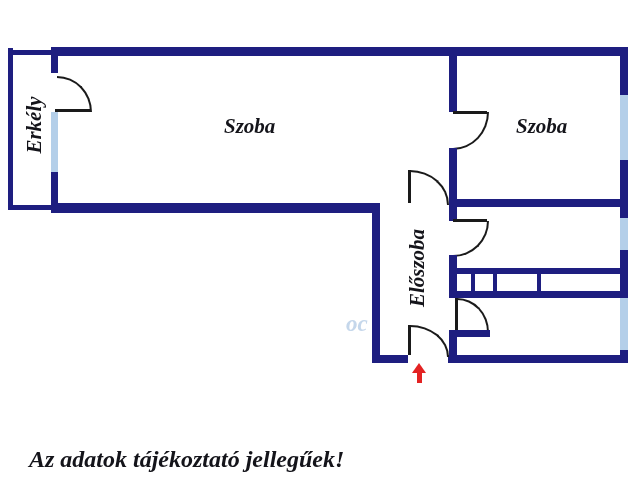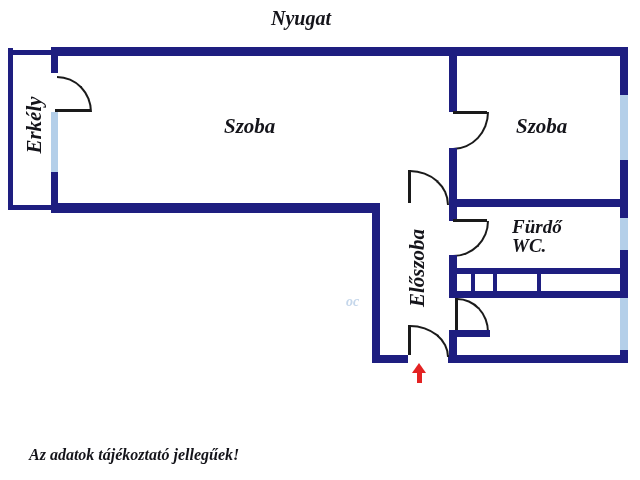--- a/index.html
+++ b/index.html
@@ -16,21 +16,20 @@
   .arrow-head{position:absolute;width:0;height:0;border-left:7px solid transparent;
               border-right:7px solid transparent;border-bottom:10px solid var(--arrow);}
   .arrow-stem{position:absolute;background:var(--arrow);}
   .wm{position:absolute;color:rgba(110,155,205,0.40);font-weight:bold;font-style:italic;}
 </style>
 </head>
 <body>
 
 <div class="stage">
 
-  <div class="lbl" style="left:271px;top:7px;font-size:20px;">Nyugat</div>
 
   <div class="wall" style="left:8px;top:48px;width:5px;height:162px;"></div>
   <div class="wall" style="left:8px;top:50px;width:47px;height:5px;"></div>
   <div class="wall" style="left:8px;top:205px;width:47px;height:5px;"></div>
 
   <div class="wall" style="left:51px;top:47px;width:577px;height:9px;"></div>
   <div class="wall" style="left:620px;top:48px;width:8px;height:47px;"></div>
   <div class="win" style="left:620px;top:95px;width:8px;height:65px;"></div>
   <div class="wall" style="left:620px;top:160px;width:8px;height:58px;"></div>
   <div class="win" style="left:620px;top:218px;width:8px;height:32px;"></div>
@@ -73,21 +72,17 @@
   <div class="leaf" style="left:408px;top:325px;width:3px;height:30px;"></div>
   <div class="arc tr" style="left:410px;top:325px;width:37px;height:30px;"></div>
 
   <div class="arrow-head" style="left:412px;top:363px;"></div>
   <div class="arrow-stem" style="left:417px;top:372px;width:5px;height:11px;"></div>
 
   <div class="lbl rot" style="left:34px;top:125px;font-size:21px;">Erkély</div>
   <div class="lbl" style="left:224px;top:114px;font-size:21px;">Szoba</div>
   <div class="lbl" style="left:516px;top:114px;font-size:21px;">Szoba</div>
   <div class="lbl rot" style="left:417px;top:268px;font-size:21px;">Előszoba</div>
-  <div class="lbl" style="left:512px;top:217px;font-size:19px;line-height:19px;">
-    <div>Fürdő</div>
-    <div>WC.</div>
-  </div>
 
-  <div class="wm" style="left:346px;top:294px;font-size:14px;">oc</div>
+  <div class="wm" style="left:346px;top:311px;font-size:23px;">oc</div>
 
-  <div class="lbl" style="left:29px;top:446px;font-size:16px;">Az adatok tájékoztató jellegűek!</div>
+  <div class="lbl" style="left:29px;top:446px;font-size:24px;">Az adatok tájékoztató jellegűek!</div>
 </div>
 
 </body></html>

